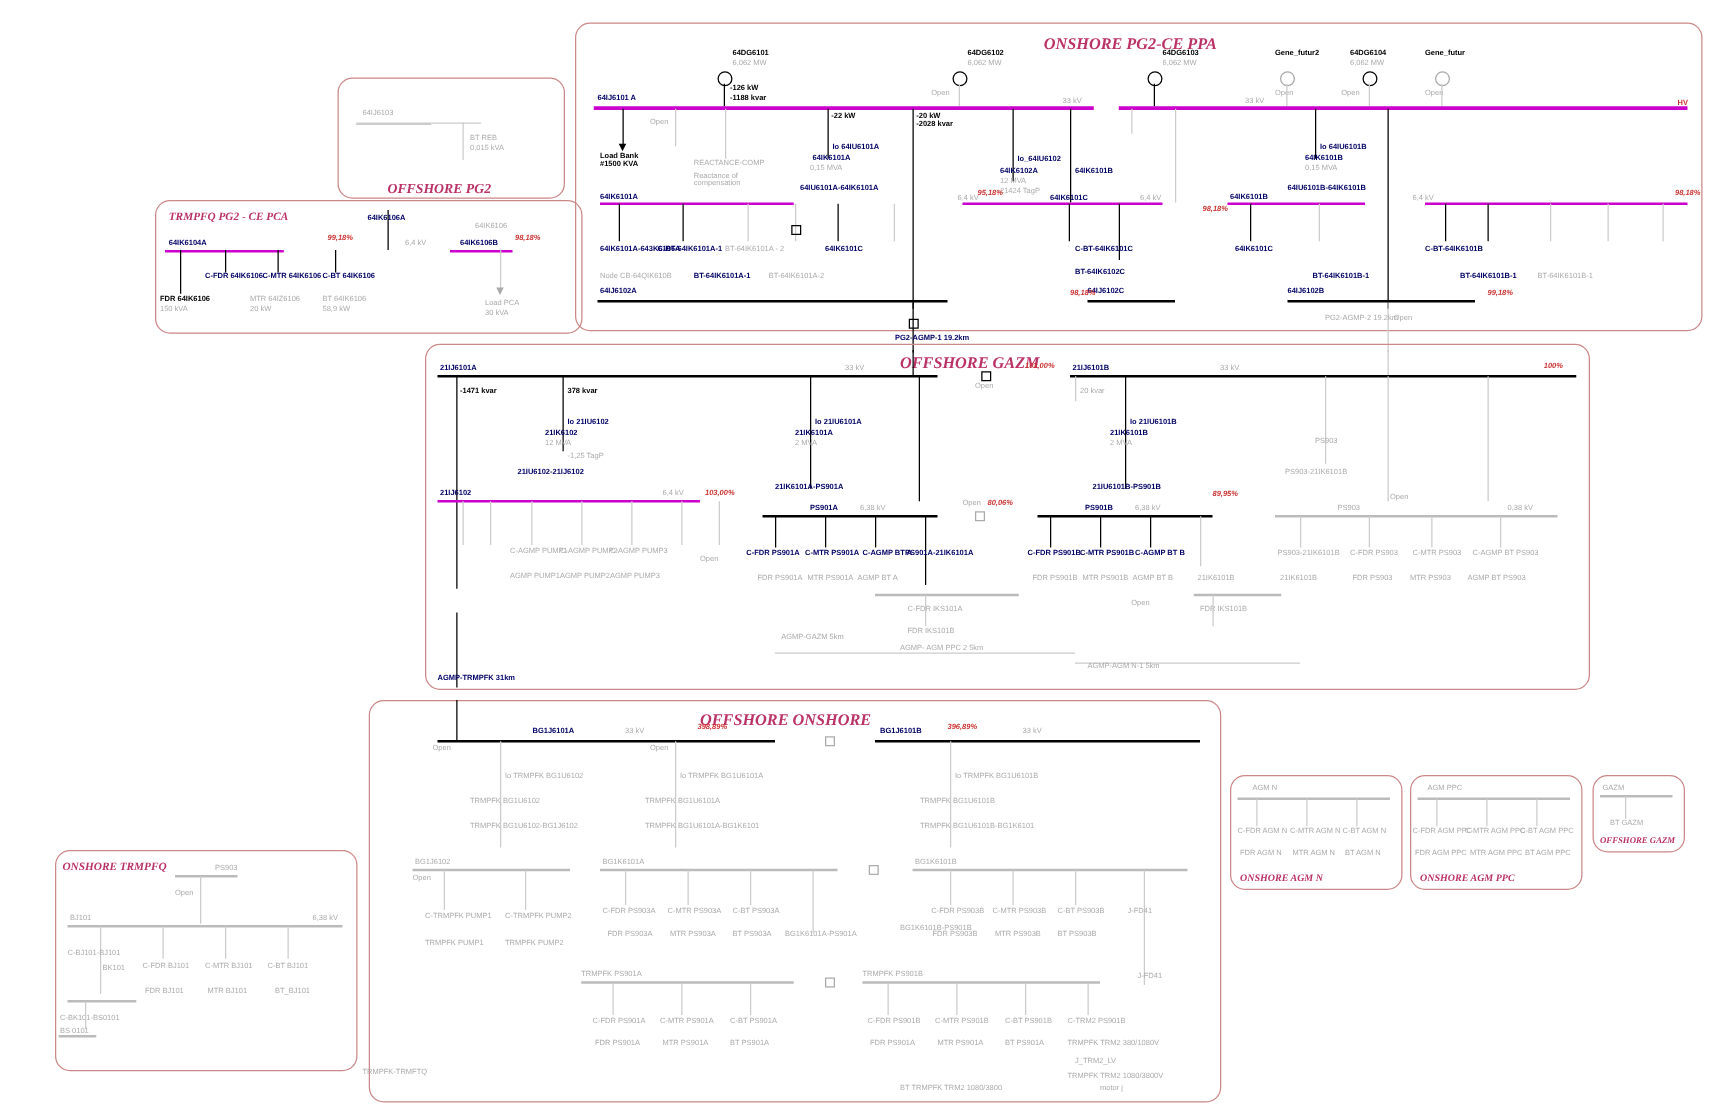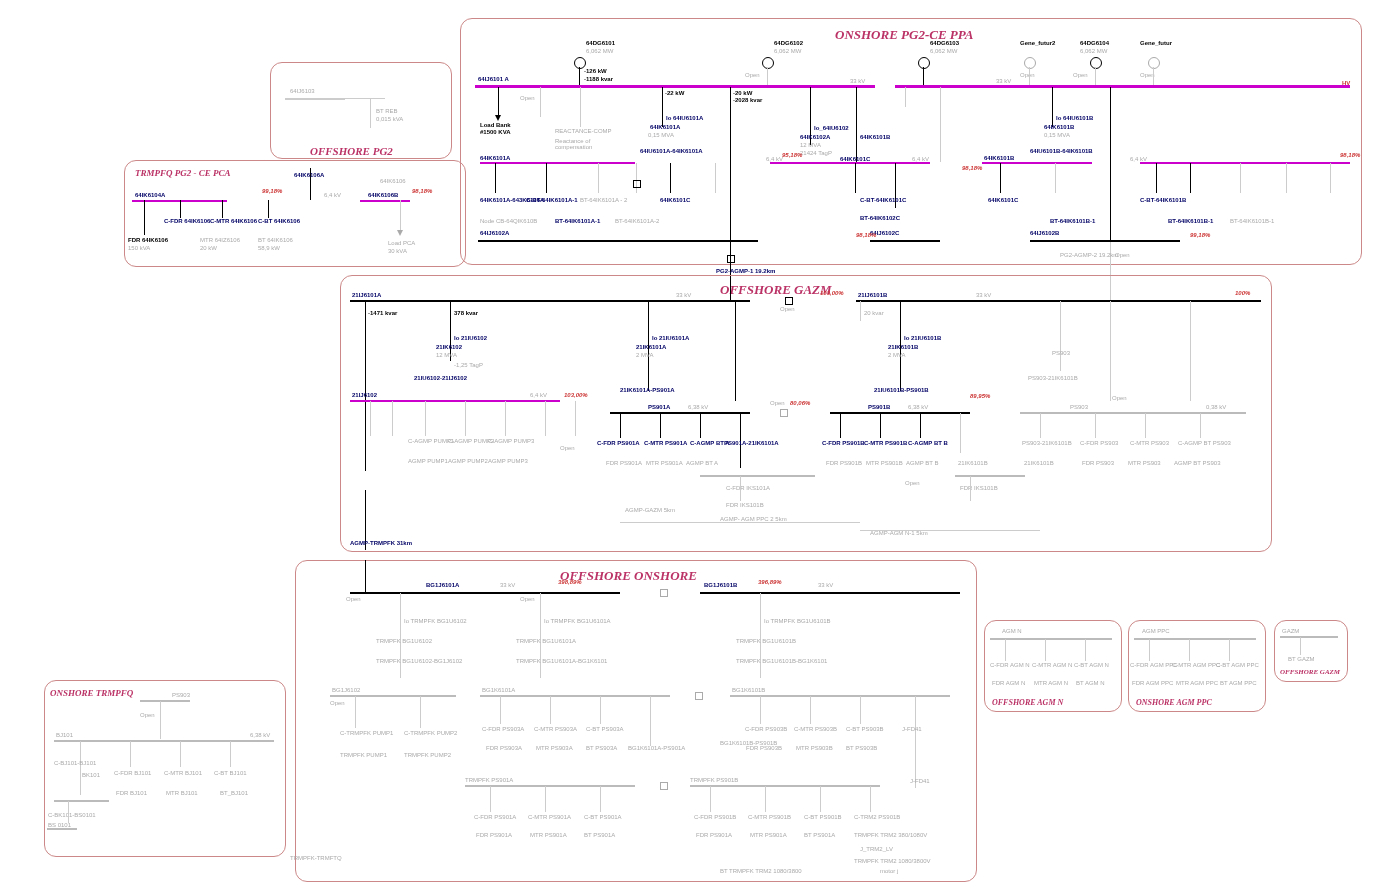--- a/index.html
+++ b/index.html
@@ -489,21 +489,21 @@
 <div class="lbl gray" style="left:116px;top:790px">FDR BJ101</div>
 <div class="lbl gray" style="left:166px;top:790px">MTR BJ101</div>
 <div class="lbl gray" style="left:220px;top:790px">BT_BJ101</div>
 <div class="bus" style="left:54px;top:800px;width:55px;background:#bbb"></div>
 <div class="lbl gray" style="left:48px;top:812px">C-BK101-BS0101</div>
 <div class="vline gray" style="left:68px;top:801px;height:22px"></div>
 <div class="bus" style="left:47px;top:828px;width:30px;background:#bbb"></div>
 <div class="lbl gray" style="left:48px;top:822px">BS 0101</div>
 
 <div class="box" style="left:984px;top:620px;width:136px;height:90px"></div>
-<div class="title small" style="position:absolute;left:992px;top:698px;font-size:8px">OFFSHORE AGM N</div>
+<div class="title small" style="position:absolute;left:992px;top:698px;font-size:8px">ONSHORE AGM N</div>
 <div class="lbl gray" style="left:1002px;top:628px">AGM N</div>
 <div class="bus" style="left:990px;top:638px;width:122px;background:#bbb"></div>
 <div class="vline gray" style="left:1005px;top:639px;height:22px"></div>
 <div class="vline gray" style="left:1045px;top:639px;height:22px"></div>
 <div class="vline gray" style="left:1085px;top:639px;height:22px"></div>
 <div class="lbl gray" style="left:990px;top:662px">C-FDR AGM N</div>
 <div class="lbl gray" style="left:1032px;top:662px">C-MTR AGM N</div>
 <div class="lbl gray" style="left:1074px;top:662px">C-BT AGM N</div>
 <div class="lbl gray" style="left:992px;top:680px">FDR AGM N</div>
 <div class="lbl gray" style="left:1034px;top:680px">MTR AGM N</div>

